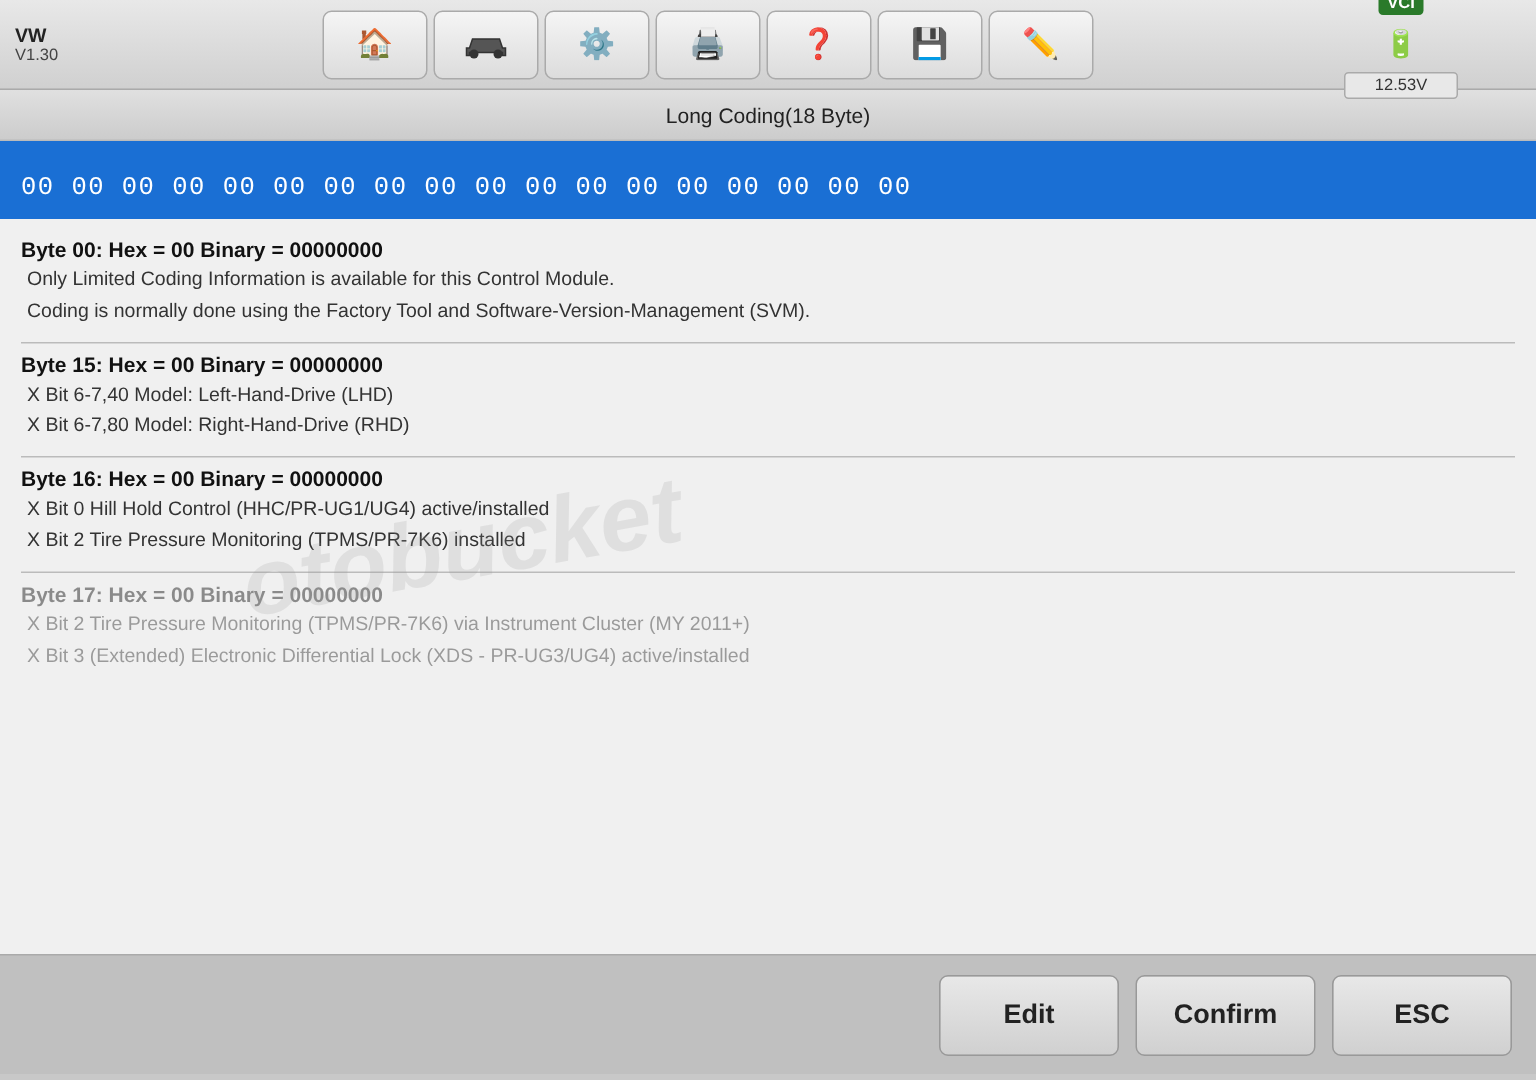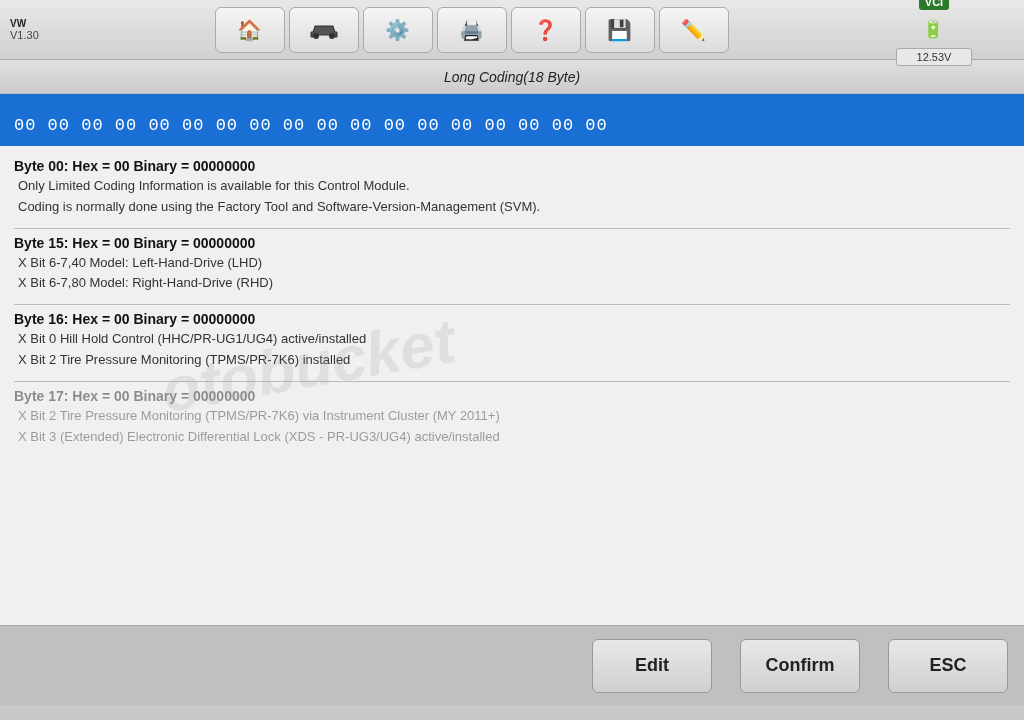--- a/index.html
+++ b/index.html
@@ -75,21 +75,20 @@
       width: 100%;
       height: 34px;
       background: linear-gradient(to bottom, #e0e0e0, #cccccc);
       border-bottom: 1px solid #bbb;
       display: flex;
       align-items: center;
       justify-content: center;
       font-size: 14px;
       color: #222;
       font-weight: 500;
-      font-style: italic;
     }
 
     
     #hex-bar {
       width: 100%;
       height: 52px;
       background: #1a6fd4;
       display: flex;
       align-items: center;
       padding: 0 14px;
@@ -142,30 +141,30 @@
       font-weight: bold;
       pointer-events: none;
       white-space: nowrap;
       transform: rotate(-10deg);
       z-index: 10;
     }
 
     
     #bottom-area {
       position: absolute;
-      bottom: 15px;
+      bottom: 4px;
       left: 0;
       width: 100%;
       height: 80px;
       background: #c0c0c0;
       display: flex;
       align-items: center;
       justify-content: flex-end;
       padding: 0 16px;
-      gap: 28px;
+      gap: 11px;
       border-top: 1px solid #aaa;
     }
 
     .action-btn {
       width: 120px;
       height: 54px;
       background: linear-gradient(to bottom, #e8e8e8, #d0d0d0);
       border: 1px solid #999;
       border-radius: 6px;
       font-size: 18px;
@@ -182,21 +181,21 @@
       height: 1px;
       background: #bbb;
       margin: 6px 0;
     }
   </style>
 </head>
 <body>
 
 <div id="top-bar">
   <div style="display:flex; flex-direction:column; min-width:60px;">
-    <span style="font-size:10px;font-weight:bold;color:#222;">VW</span>
+    <span style="font-size:13px;font-weight:bold;color:#222;">VW</span>
     <span style="font-size:11px;color:#444;">V1.30</span>
   </div>
 
   <div id="nav-buttons">
     <div class="nav-btn">🏠</div>
     <div class="nav-btn">
       <svg width="32" height="24" viewBox="0 0 32 24">
         <path d="M5 14 L7 8 L25 8 L27 14 L29 14 L29 19 L27 19 L27 17 L5 17 L5 19 L3 19 L3 14 Z" fill="#555" stroke="#333" stroke-width="1"></path>
         <circle cx="8" cy="18" r="3" fill="#333"></circle>
         <circle cx="24" cy="18" r="3" fill="#333"></circle>

